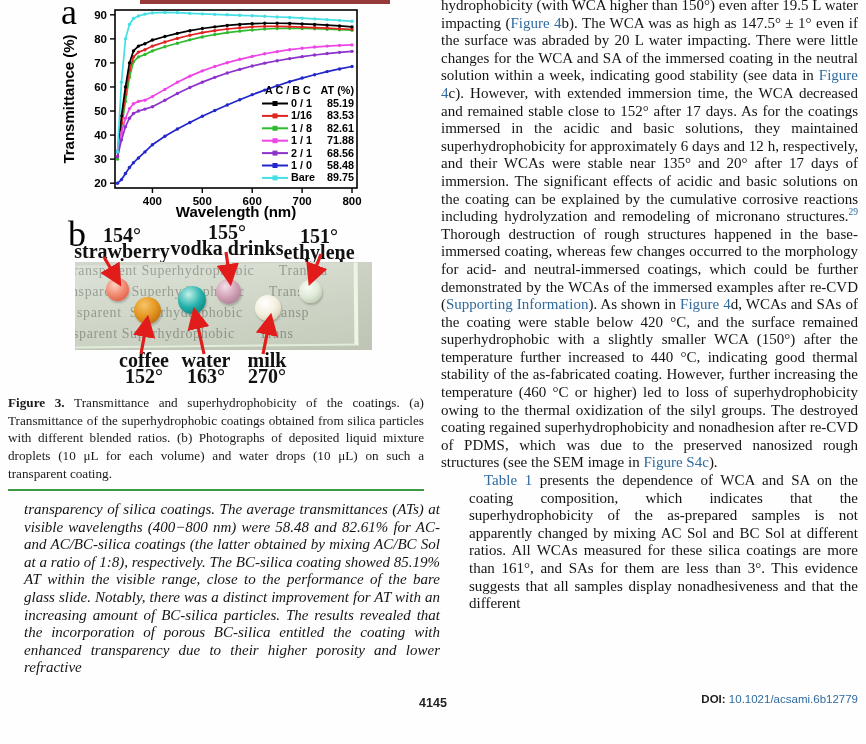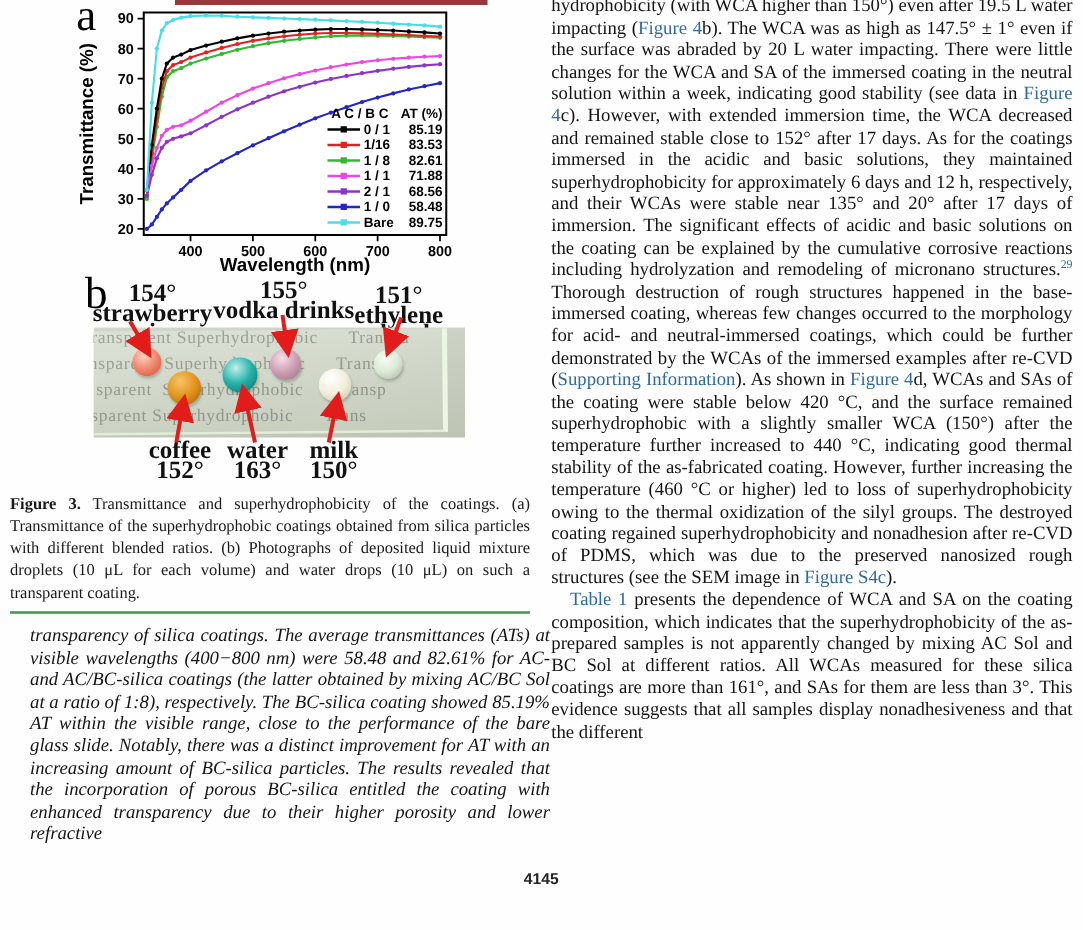--- a/index.html
+++ b/index.html
@@ -3,21 +3,21 @@
 <meta charset="utf-8">
 <style>
   html,body{margin:0;padding:0;background:#fff;}
   .page{position:relative;width:866px;height:744px;background:#fffefe;overflow:hidden;
         font-family:"Liberation Serif", serif;color:#141414;}
   .top-strip{position:absolute;left:140px;top:0;width:250px;height:4px;}
   .col{position:absolute;top:0;}
   .col-left{left:8px;width:416px;height:744px;}
   .col-right{left:441px;top:-3px;width:417px;}
   .body p{margin:0;font-size:15px;line-height:17.6px;text-align:justify;}
-  .body p.indent{text-indent:15px;}
+  .body p.indent{text-indent:15px;margin-left:28px;}
   a.link{text-decoration:none;cursor:pointer;}
   sup.ref{font-size:9.5px;vertical-align:super;line-height:0;}
 
   
   .panel-label{position:absolute;font-family:"Liberation Serif",serif;font-size:36px;color:#000;}
   .label-a{left:53px;top:-9px;}
   .label-b{left:60px;top:213px;}
   .chart{position:absolute;left:52px;top:2px;}
   .chart text{font-family:"Liberation Sans",sans-serif;font-weight:bold;fill:#000;}
   .chart .tick{font-size:11.5px;}
@@ -336,21 +336,21 @@
         <div class="dlabel" style="left: 91px; top: 353px; width: 90px;">
           <div>coffee</div>
           <div>152°</div>
         </div>
         <div class="dlabel" style="left: 153px; top: 353px; width: 90px;">
           <div>water</div>
           <div>163°</div>
         </div>
         <div class="dlabel" style="left: 214px; top: 353px; width: 90px;">
           <div>milk</div>
-          <div>150°</div>
+          <div>270°</div>
         </div>
       </div>
 
     <svg class="arrows" width="416" height="170" viewBox="0 0 416 170">
         <defs>
           <marker id="ah" markerWidth="7" markerHeight="7" refX="5" refY="3.5" orient="auto">
             <path d="M0,0 L7,3.5 L0,7 z" fill="#e21b1b"></path>
           </marker>
         </defs>
         <line x1="96" y1="32" x2="110" y2="56" stroke="#e21b1b" stroke-width="3.2" marker-end="url(#ah)"></line>
@@ -374,14 +374,16 @@
   </div>
 
   <div class="col col-right body" id="rightcol">
       <p><span>hydrophobicity (with WCA higher than 150°) even after 19.5 L water impacting (</span><a class="link" style="color: rgb(47, 106, 158);">Figure 4</a><span>b). The WCA was as high as 147.5° ± 1° even if the surface was abraded by 20 L water impacting. There were little changes for the WCA and SA of the immersed coating in the neutral solution within a week, indicating good stability (see data in </span><a class="link" style="color: rgb(47, 106, 158);">Figure 4</a><span>c). However, with extended immersion time, the WCA decreased and remained stable close to 152° after 17 days. As for the coatings immersed in the acidic and basic solutions, they maintained superhydrophobicity for approximately 6 days and 12 h, respectively, and their WCAs were stable near 135° and 20° after 17 days of immersion. The significant effects of acidic and basic solutions on the coating can be explained by the cumulative corrosive reactions including hydrolyzation and remodeling of micronano structures.</span><sup class="ref"><a class="link" style="color: rgb(47, 106, 158);">29</a></sup><span> Thorough destruction of rough structures happened in the base-immersed coating, whereas few changes occurred to the morphology for acid- and neutral-immersed coatings, which could be further demonstrated by the WCAs of the immersed examples after re-CVD (</span><a class="link" style="color: rgb(47, 106, 158);">Supporting Information</a><span>). As shown in </span><a class="link" style="color: rgb(47, 106, 158);">Figure 4</a><span>d, WCAs and SAs of the coating were stable below 420 °C, and the surface remained superhydrophobic with a slightly smaller WCA (150°) after the temperature further increased to 440 °C, indicating good thermal stability of the as-fabricated coating. However, further increasing the temperature (460 °C or higher) led to loss of superhydrophobicity owing to the thermal oxidization of the silyl groups. The destroyed coating regained superhydrophobicity and nonadhesion after re-CVD of PDMS, which was due to the preserved nanosized rough structures (see the SEM image in </span><a class="link" style="color: rgb(47, 106, 158);">Figure S4c</a><span>).</span></p>
       <p class="indent"><a class="link" style="color: rgb(47, 106, 158);">Table 1</a><span> presents the dependence of WCA and SA on the coating composition, which indicates that the superhydrophobicity of the as-prepared samples is not apparently changed by mixing AC Sol and BC Sol at different ratios. All WCAs measured for these silica coatings are more than 161°, and SAs for them are less than 3°. This evidence suggests that all samples display nonadhesiveness and that the different</span></p>
     </div>
 
   <div class="footer-page">4145</div>
 
   <div class="footer-right">
+    <div class="doi-line"><b>DOI:</b>
+      <a class="link" style="color: rgb(47, 106, 158);">10.1021/acsami.6b12779</a></div>
   </div>
 </div>
 
 </body></html>

